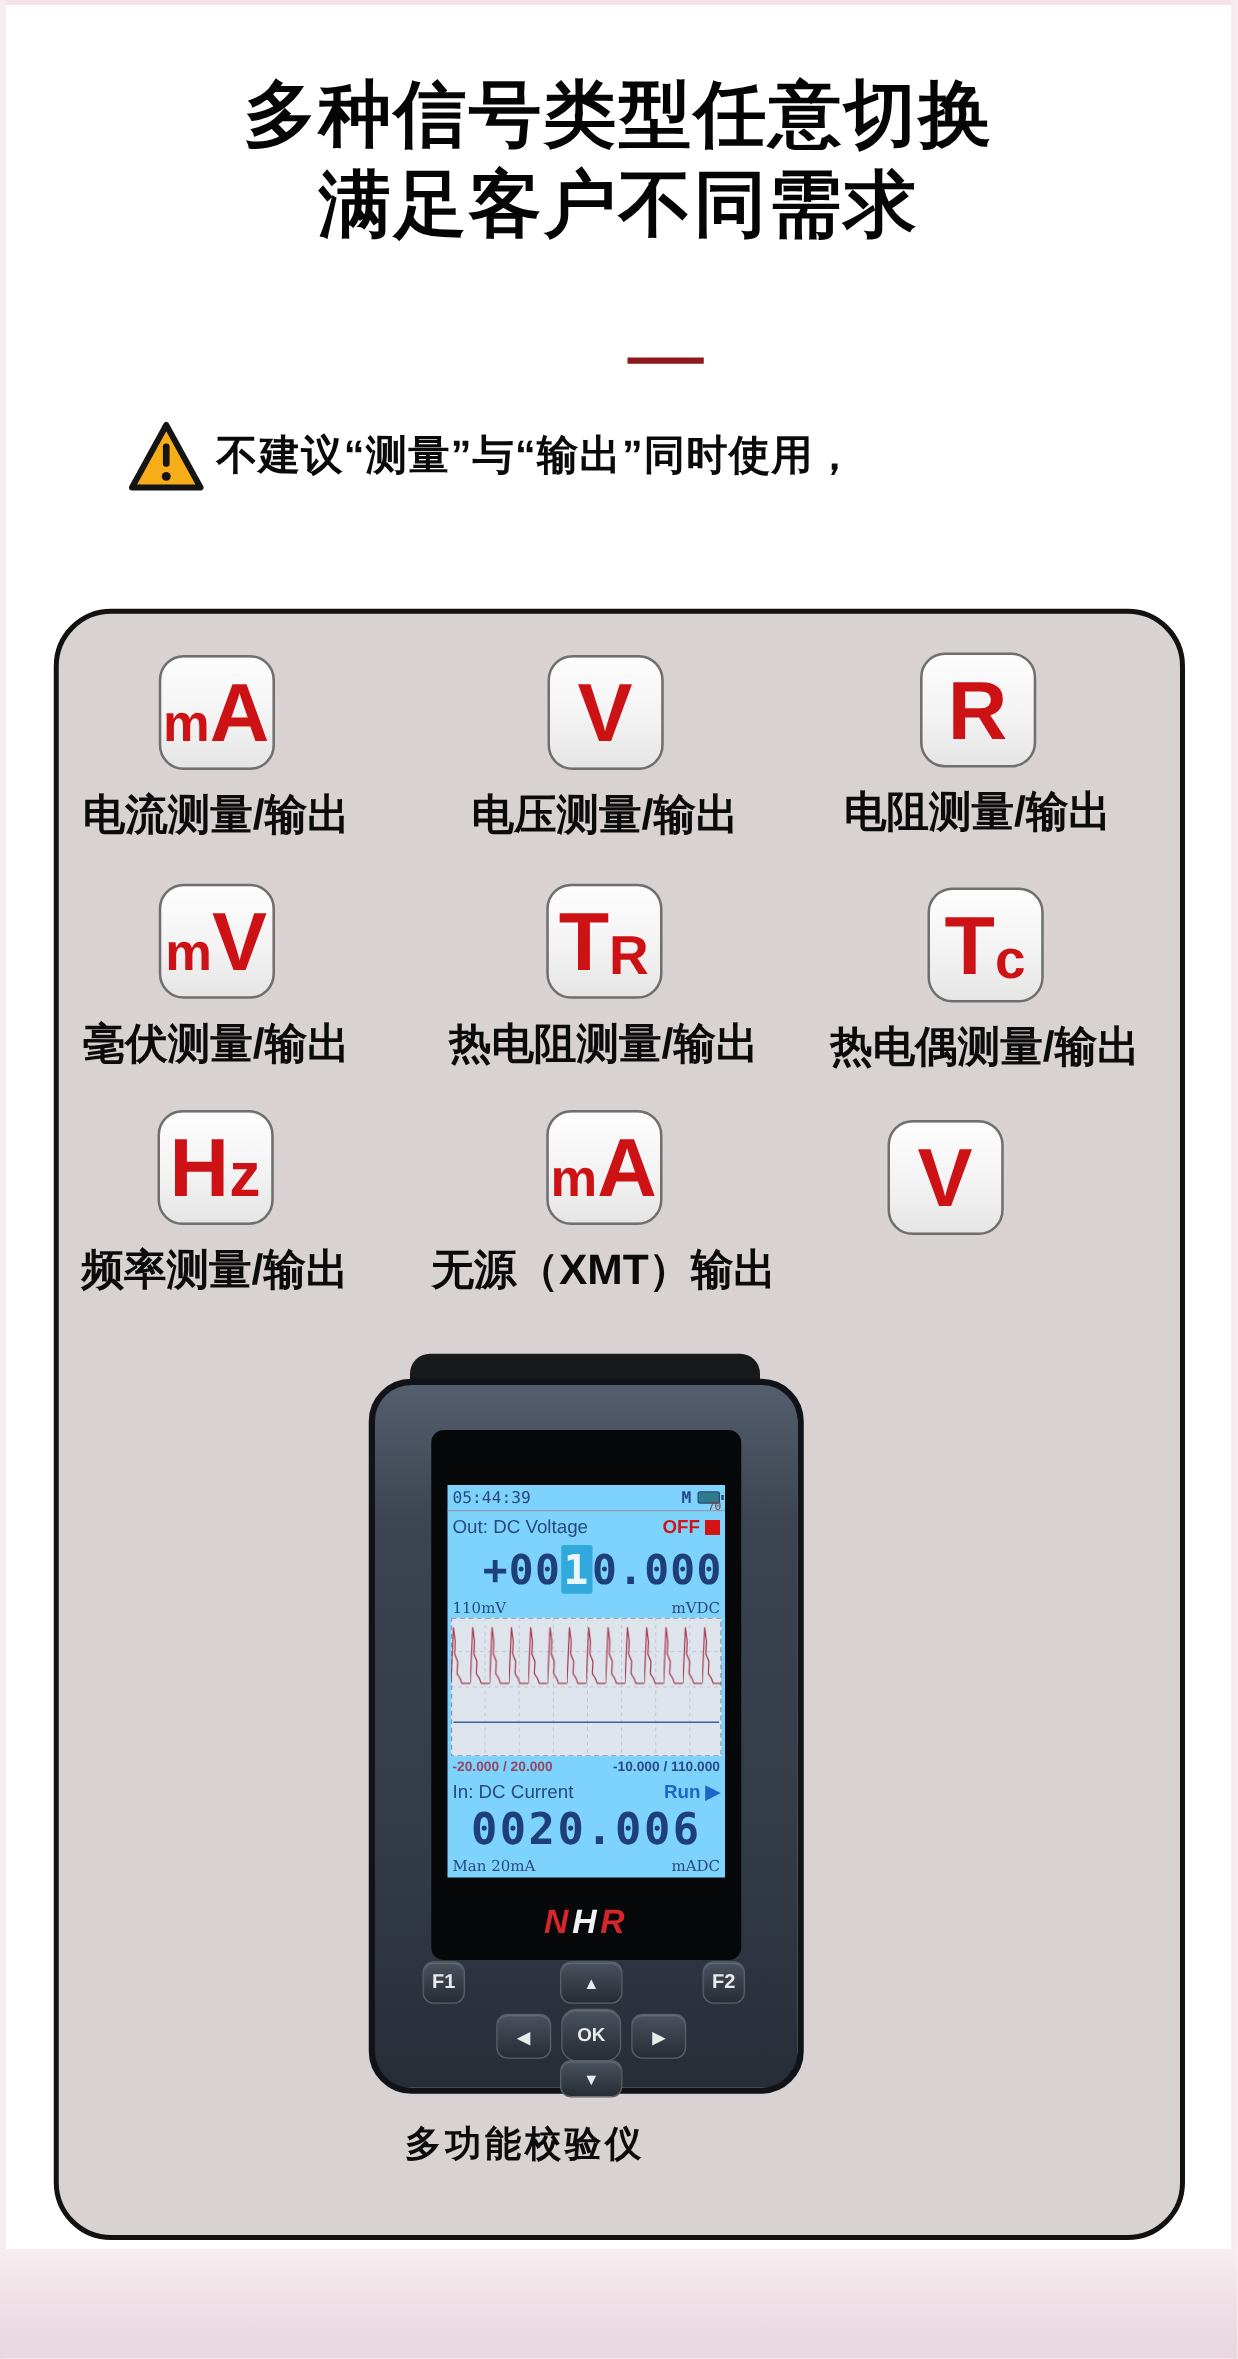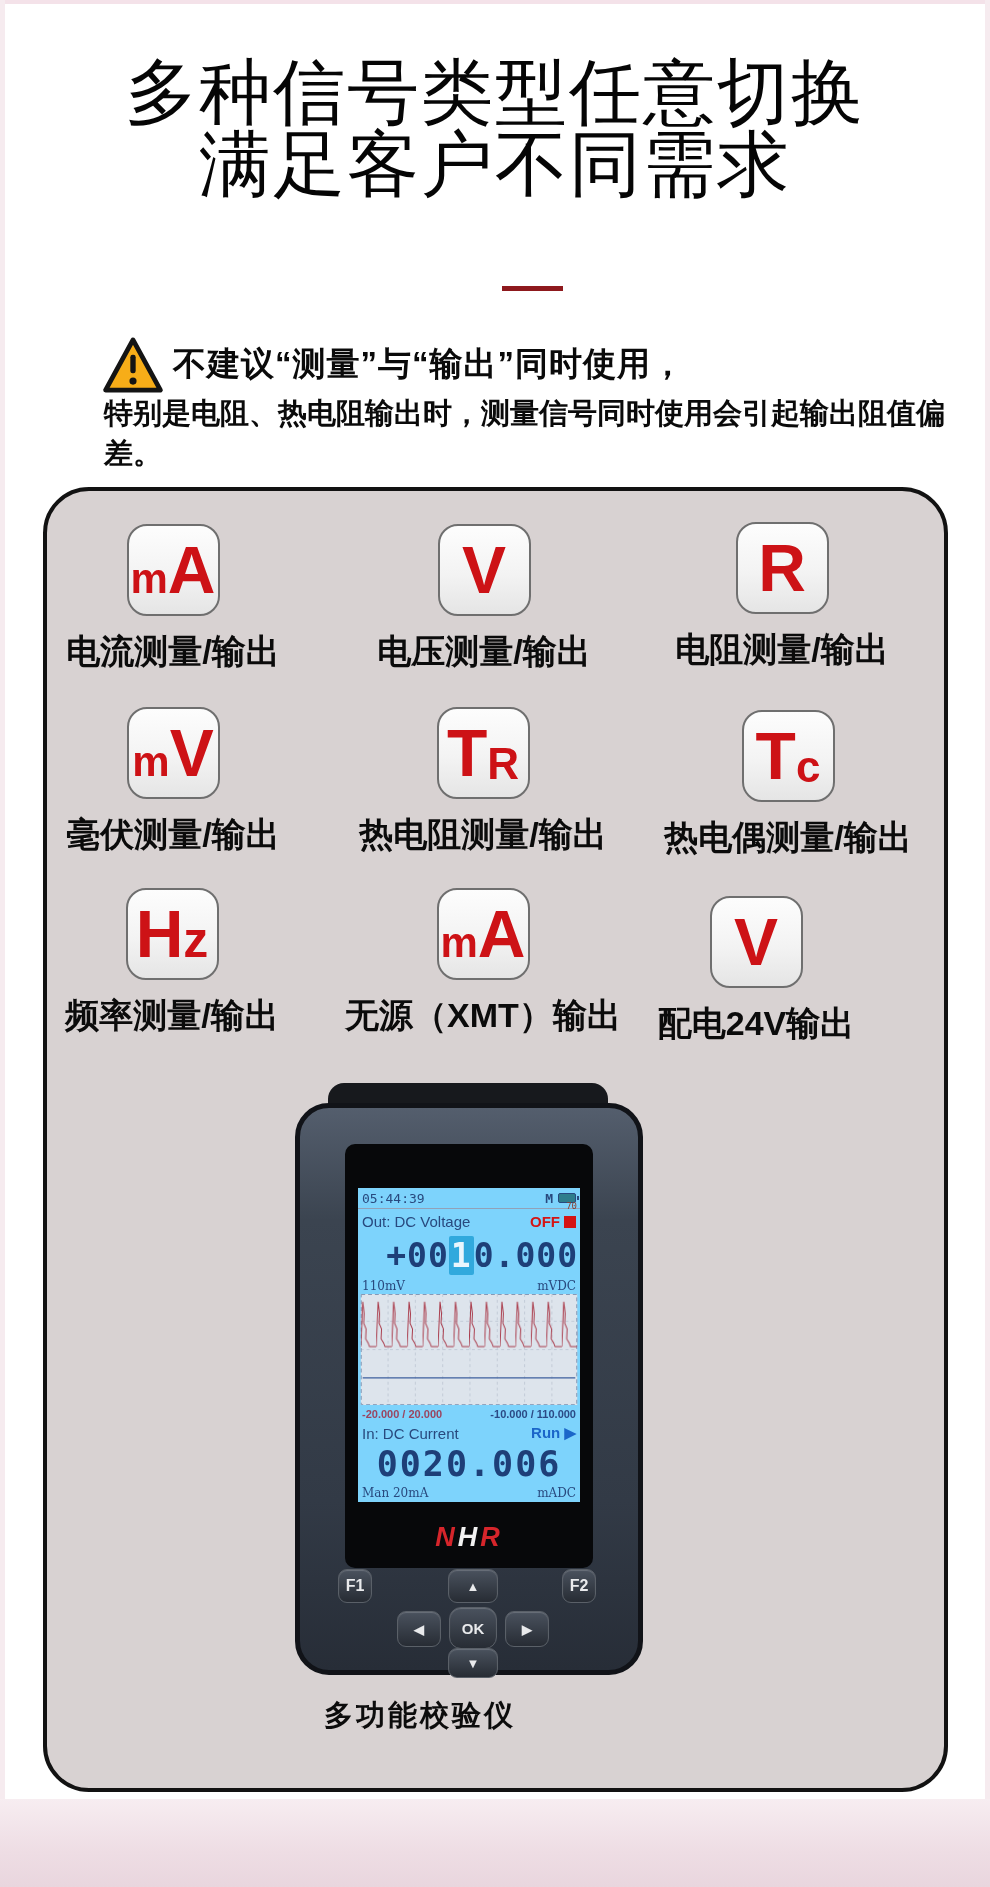--- a/index.html
+++ b/index.html
@@ -8,21 +8,21 @@
 
   
   .edge-top    { position:absolute; left:0; top:0; width:990px; height:4px; background:#f4e2e9; }
   .edge-left   { position:absolute; left:0; top:0; width:5px; height:1887px; background:#f6ebef; }
   .edge-right  { position:absolute; right:0; top:0; width:5px; height:1887px; background:#f6ebef; }
   .edge-bottom { position:absolute; left:0; top:1799px; width:990px; height:88px;
                  background:linear-gradient(180deg,#f7edf1 0%,#eedde4 60%,#e9d6de 100%); }
 
   
   .title { position:absolute; left:0; top:56px; width:990px; text-align:center;
-           font-size:72px; line-height:72px; font-weight:400; color:#050505; letter-spacing:2px; }
+           font-size:58px; line-height:72px; font-weight:700; color:#050505; letter-spacing:2px; }
   .divider { position:absolute; left:502px; top:286px; width:61px; height:5px; background:#8e191d; }
 
   
   .warn-icon { position:absolute; left:102px; top:336px; width:62px; height:58px; }
   .warn-l1 { position:absolute; left:173px; top:342px; font-size:33px; font-weight:bold; color:#0a0a0a; letter-spacing:1px; }
   .warn-l2 { position:absolute; left:104px; top:394px; font-size:29px; font-weight:bold; color:#0a0a0a; }
 
   
   .panel { position:absolute; left:43px; top:487px; width:905px; height:1305px;
            background:#d8d2d2; border:4px solid #121212; border-radius:46px; }
@@ -110,21 +110,20 @@
     <div>满足客户不同需求</div>
   </div>
   <div class="divider"></div>
 
   <svg class="warn-icon" viewBox="0 0 104 96">
     <path d="M52 6 L98 90 L6 90 Z" fill="#f7ad18" stroke="#141414" stroke-width="8" stroke-linejoin="round"></path>
     <rect x="47.5" y="31" width="9" height="31" rx="4" fill="#141414"></rect>
     <circle cx="52" cy="75" r="6" fill="#141414"></circle>
   </svg>
   <div class="warn-l1">不建议“测量”与“输出”同时使用，</div>
-  <div class="warn-l2">特别是电阻、热电阻输出时，测量信号同时使用会引起输出阻值偏差。</div>
 
   <div class="panel"></div>
 
   <div class="cell c-r1c1">
     <div class="badge">
         <span class="bletters">
       <span class="bp-small">m</span>
       <span class="bp-big">A</span>
         </span>
       </div>
@@ -193,21 +192,20 @@
       </div>
     <div class="cell-label">无源（XMT）输出</div>
   </div>
   <div class="cell c-r3c3">
     <div class="badge">
         <span class="bletters">
       <span class="bp-big">V</span>
       <span></span>
         </span>
       </div>
-    <div class="cell-label">配电24V输出</div>
   </div>
 
   <div class="device">
     <div class="dev-cap"></div>
     <div class="dev-body">
       <div class="dev-bezel">
         <div class="screen">
 
           <div class="s-row s-status">
             <span>05:44:39</span>

